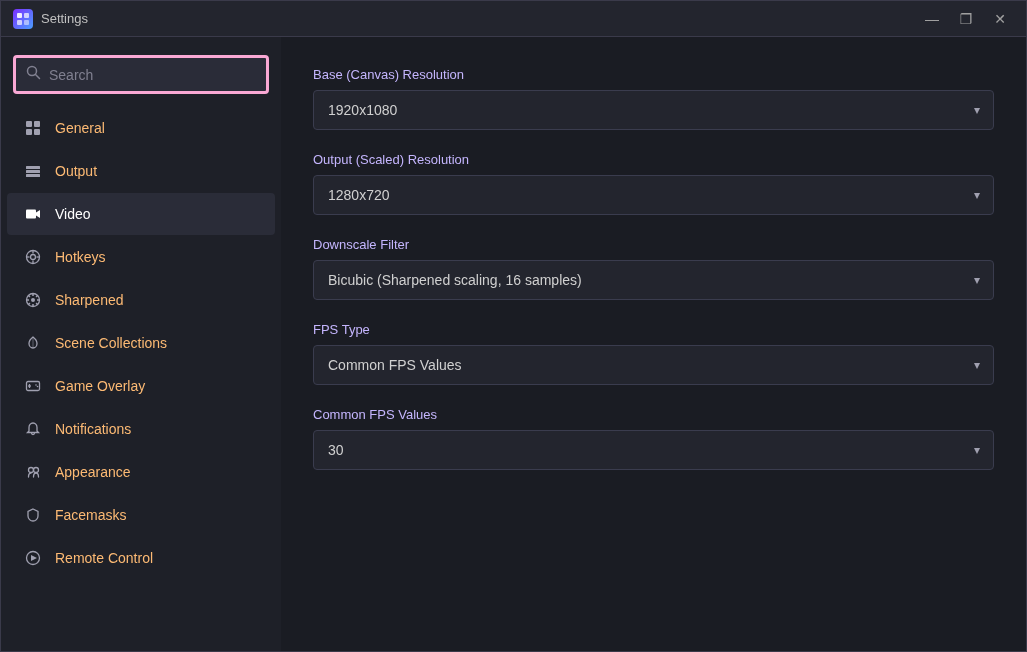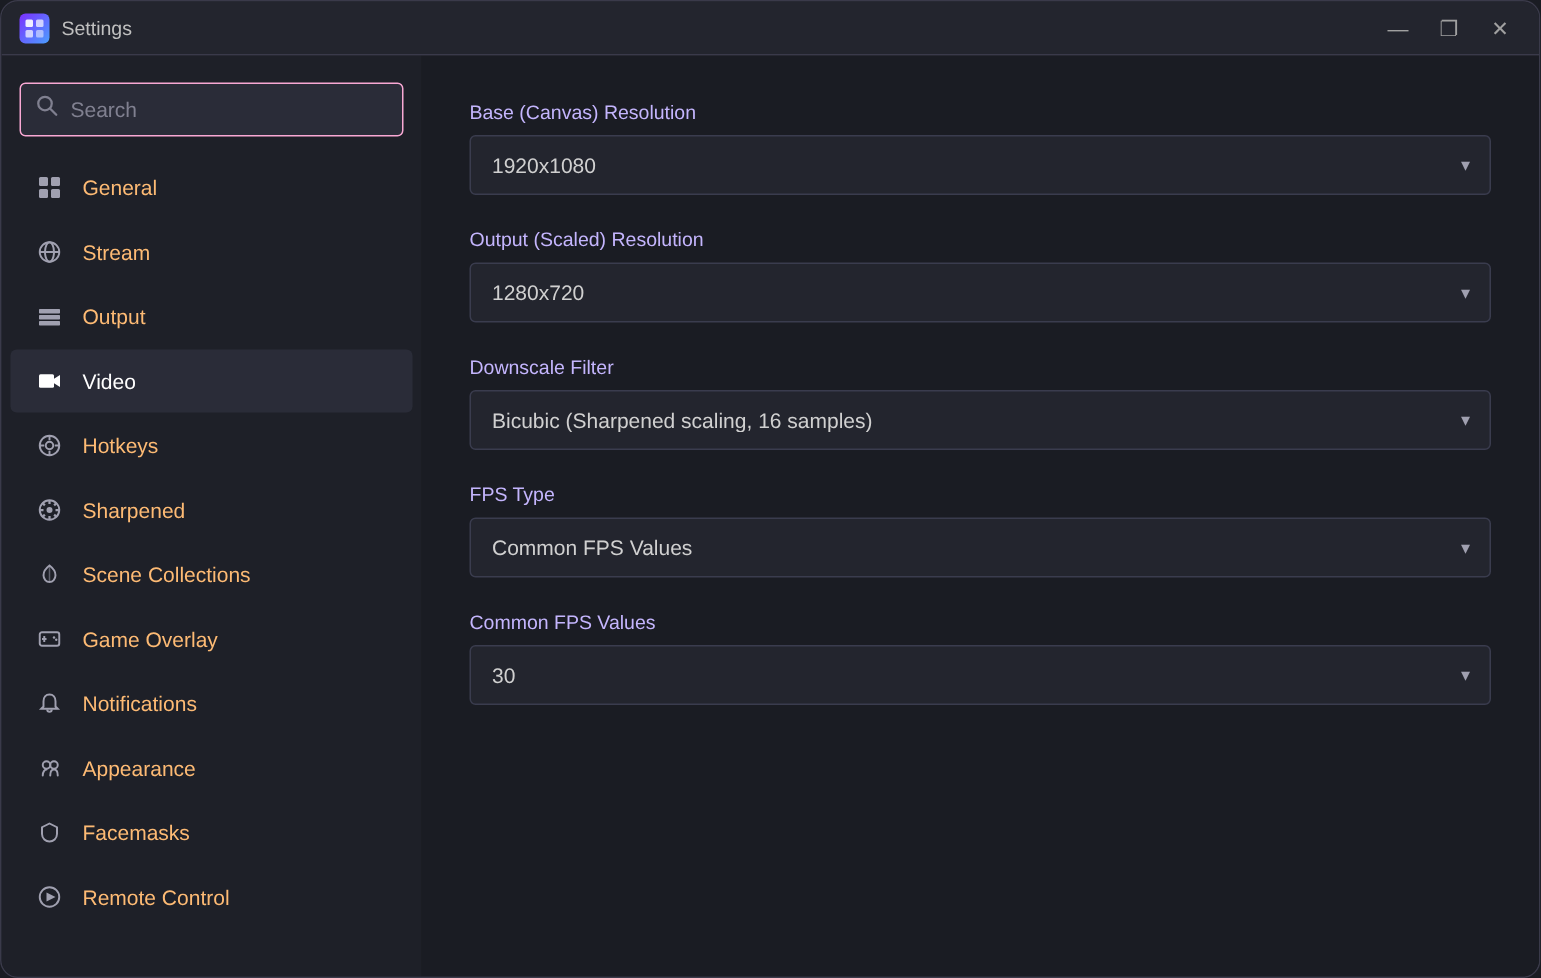--- a/index.html
+++ b/index.html
@@ -11,21 +11,21 @@
       color: #d0d0d0;
       overflow: hidden;
     }
     .window {
       width: 1027px;
       height: 652px;
       display: flex;
       flex-direction: column;
       background: #1a1c23;
       border: 1px solid #3a3a4a;
-      border-radius: 12px;
+      border-radius: 0;
       overflow: hidden;
     }
     .titlebar {
       display: flex;
       align-items: center;
       justify-content: space-between;
       background: #23252e;
       height: 36px;
       padding: 0 12px;
       flex-shrink: 0;
@@ -80,21 +80,21 @@
       overflow-y: auto;
       padding: 12px 0;
     }
     .search-container {
       padding: 6px 12px 12px;
     }
     .search-box {
       display: flex;
       align-items: center;
       background: #2a2c38;
-      border: 1px solid #f9a8d4;
+      border: 3px solid #f9a8d4;
       border-radius: 4px;
       padding: 7px 10px;
       gap: 8px;
       cursor: text;
     }
     .search-icon-svg {
       color: #808090;
       flex-shrink: 0;
     }
     .search-placeholder {
@@ -212,30 +212,20 @@
           <svg width="16" height="16" viewBox="0 0 16 16" fill="none">
             <rect x="1" y="1" width="6" height="6" rx="1" fill="#a0a0b0"></rect>
             <rect x="9" y="1" width="6" height="6" rx="1" fill="#a0a0b0"></rect>
             <rect x="1" y="9" width="6" height="6" rx="1" fill="#a0a0b0"></rect>
             <rect x="9" y="9" width="6" height="6" rx="1" fill="#a0a0b0"></rect>
           </svg>
         </span>
         <span class="nav-label">General</span>
       </div>
 
-      <div class="nav-item">
-        <span class="nav-icon">
-          <svg width="16" height="16" viewBox="0 0 16 16" fill="none">
-            <circle cx="8" cy="8" r="6.5" stroke="#a0a0b0" stroke-width="1.3"></circle>
-            <ellipse cx="8" cy="8" rx="3" ry="6.5" stroke="#a0a0b0" stroke-width="1.3"></ellipse>
-            <line x1="1.5" y1="8" x2="14.5" y2="8" stroke="#a0a0b0" stroke-width="1.3"></line>
-          </svg>
-        </span>
-        <span class="nav-label">Stream</span>
-      </div>
 
       <div class="nav-item">
         <span class="nav-icon">
           <svg width="16" height="16" viewBox="0 0 16 16" fill="none">
             <rect x="1" y="3" width="14" height="3" rx="0.5" fill="#a0a0b0"></rect>
             <rect x="1" y="7" width="14" height="3" rx="0.5" fill="#a0a0b0"></rect>
             <rect x="1" y="11" width="14" height="3" rx="0.5" fill="#a0a0b0"></rect>
           </svg>
         </span>
         <span class="nav-label">Output</span>

